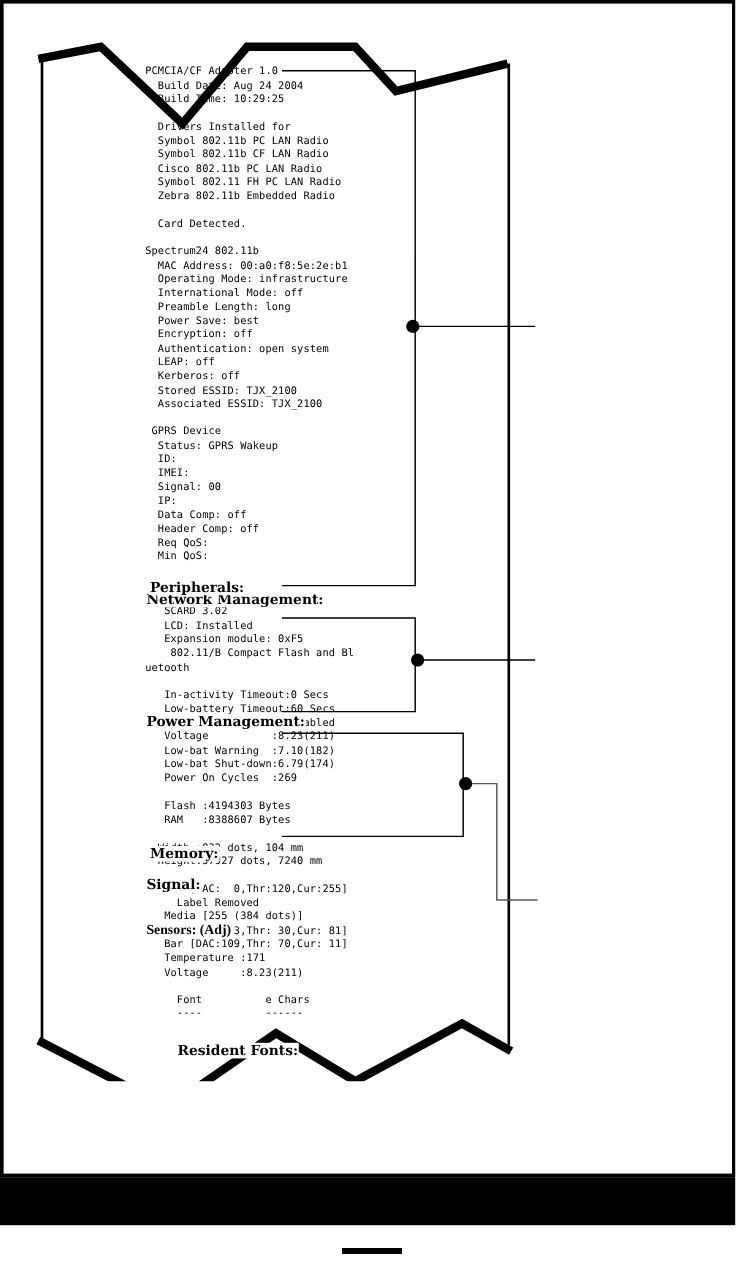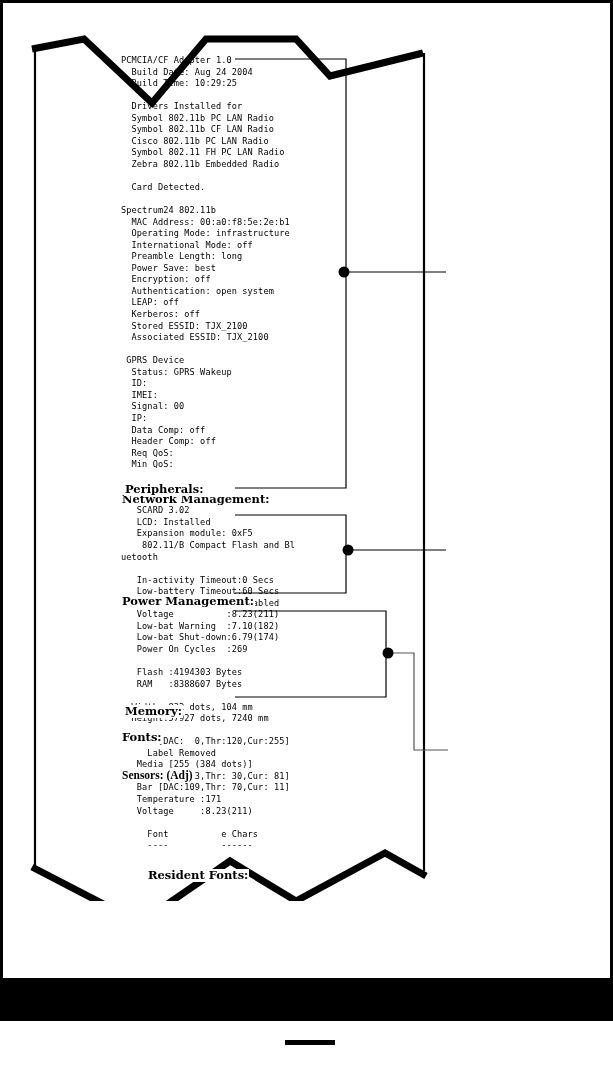--- a/index.html
+++ b/index.html
@@ -77,21 +77,21 @@
         <polyline points="2,836 110,892 200,830 266,870 355,822 396,845" fill="none" stroke="#000" stroke-width="7" stroke-linejoin="miter"></polyline>
       </svg>
     </div>
 
     <div id="printout"><span class="ln">PCMCIA/CF Adapter 1.0</span><span class="ln">  Build Date: Aug 24 2004</span><span class="ln">  Build Time: 10:29:25</span><span class="ln">&nbsp;</span><span class="ln">  Drivers Installed for</span><span class="ln">  Symbol 802.11b PC LAN Radio</span><span class="ln">  Symbol 802.11b CF LAN Radio</span><span class="ln">  Cisco 802.11b PC LAN Radio</span><span class="ln">  Symbol 802.11 FH PC LAN Radio</span><span class="ln">  Zebra 802.11b Embedded Radio</span><span class="ln">&nbsp;</span><span class="ln">  Card Detected.</span><span class="ln">&nbsp;</span><span class="ln">Spectrum24 802.11b</span><span class="ln">  MAC Address: 00:a0:f8:5e:2e:b1</span><span class="ln">  Operating Mode: infrastructure</span><span class="ln">  International Mode: off</span><span class="ln">  Preamble Length: long</span><span class="ln">  Power Save: best</span><span class="ln">  Encryption: off</span><span class="ln">  Authentication: open system</span><span class="ln">  LEAP: off</span><span class="ln">  Kerberos: off</span><span class="ln">  Stored ESSID: TJX_2100</span><span class="ln">  Associated ESSID: TJX_2100</span><span class="ln">&nbsp;</span><span class="ln"> GPRS Device</span><span class="ln">  Status: GPRS Wakeup</span><span class="ln">  ID:</span><span class="ln">  IMEI:</span><span class="ln">  Signal: 00</span><span class="ln">  IP:</span><span class="ln">  Data Comp: off</span><span class="ln">  Header Comp: off</span><span class="ln">  Req QoS:</span><span class="ln">  Min QoS:</span><span class="ln">&nbsp;</span><span class="ln">&nbsp;</span><span class="ln">   MCR 3.00</span><span class="ln">   SCARD 3.02</span><span class="ln">   LCD: Installed</span><span class="ln">   Expansion module: 0xF5</span><span class="ln">    802.11/B Compact Flash and Bl</span><span class="ln">uetooth</span><span class="ln">&nbsp;</span><span class="ln">   In-activity Timeout:0 Secs</span><span class="ln">   Low-battery Timeout:60 Secs</span><span class="ln">   Remote(DTR) pwr-off:Enabled</span><span class="ln">   Voltage          :8.23(211)</span><span class="ln">   Low-bat Warning  :7.10(182)</span><span class="ln">   Low-bat Shut-down:6.79(174)</span><span class="ln">   Power On Cycles  :269</span><span class="ln">&nbsp;</span><span class="ln">   Flash :4194303 Bytes</span><span class="ln">   RAM   :8388607 Bytes</span><span class="ln">&nbsp;</span><span class="ln">  Width :832 dots, 104 mm</span><span class="ln">  Height:57927 dots, 7240 mm</span><span class="ln">&nbsp;</span><span class="ln">   Pres[DAC:  0,Thr:120,Cur:255]</span><span class="ln">     Label Removed</span><span class="ln">   Media [255 (384 dots)]</span><span class="ln">   Gap [DAC:113,Thr: 30,Cur: 81]</span><span class="ln">   Bar [DAC:109,Thr: 70,Cur: 11]</span><span class="ln">   Temperature :171</span><span class="ln">   Voltage     :8.23(211)</span><span class="ln">&nbsp;</span><span class="ln">     Font          e Chars</span><span class="ln">     ----          ------</span></div>
 
     <div class="anno" style="left:118px;top:490px;">Network Management:</div>
     <div class="anno" style="left:121px;top:480px;">Peripherals:</div>
     <div class="anno" style="left:118px;top:592px;">Power Management:</div>
     <div class="anno" style="left:121px;top:702px;">Memory:</div>
-    <div class="anno" style="left:118px;top:728px;">Fonts:</div>
+    <div class="anno" style="left:118px;top:728px;">Signal:</div>
     <div class="anno" style="left:118px;top:766px;font-family:Liberation Serif, serif;">Sensors: (Adj)</div>
     <div class="anno" style="left:118px;top:866px;margin-left:26px;">Resident Fonts:</div>
 
     <div id="callouts">
       <svg width="613" height="981" viewBox="0 0 613 981">
 
         <polyline points="232,56 343,56 343,485 232,485" fill="none" stroke="#000" stroke-width="1.2"></polyline>
         <line x1="341" y1="269" x2="443" y2="269" stroke="#000" stroke-width="1.2"></line>
         <circle cx="341" cy="269" r="5.5" fill="#000"></circle>
 

